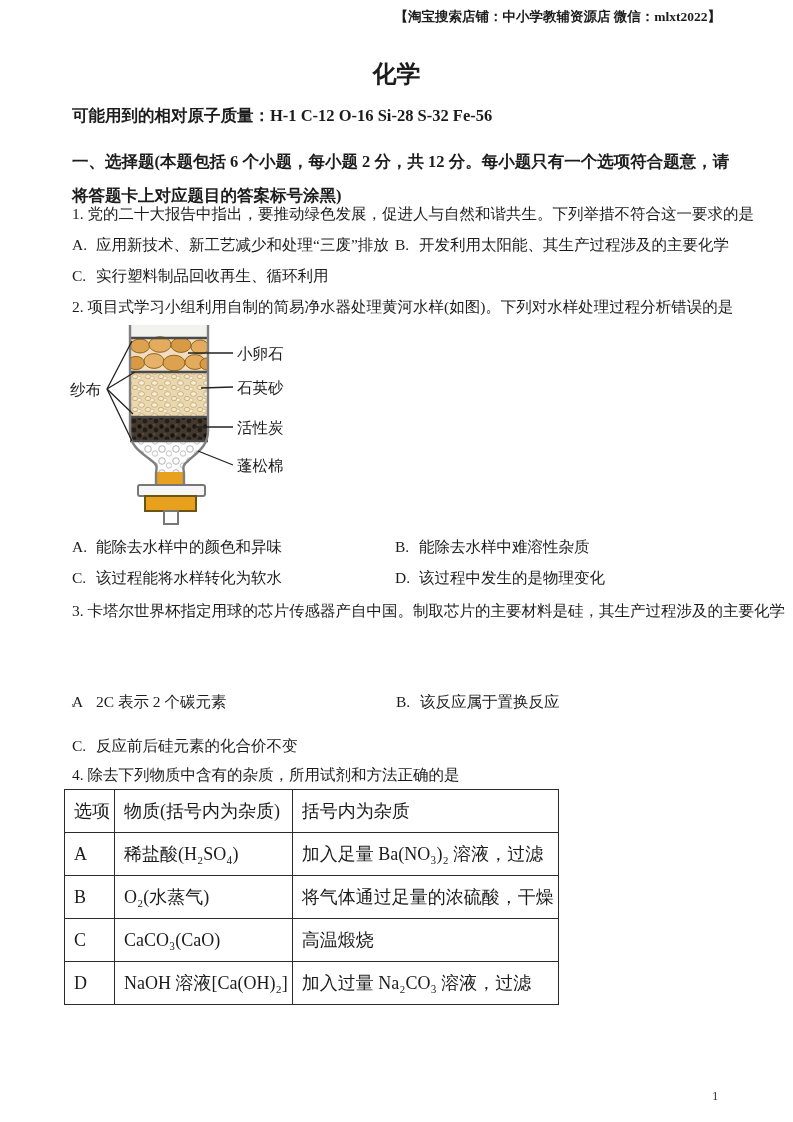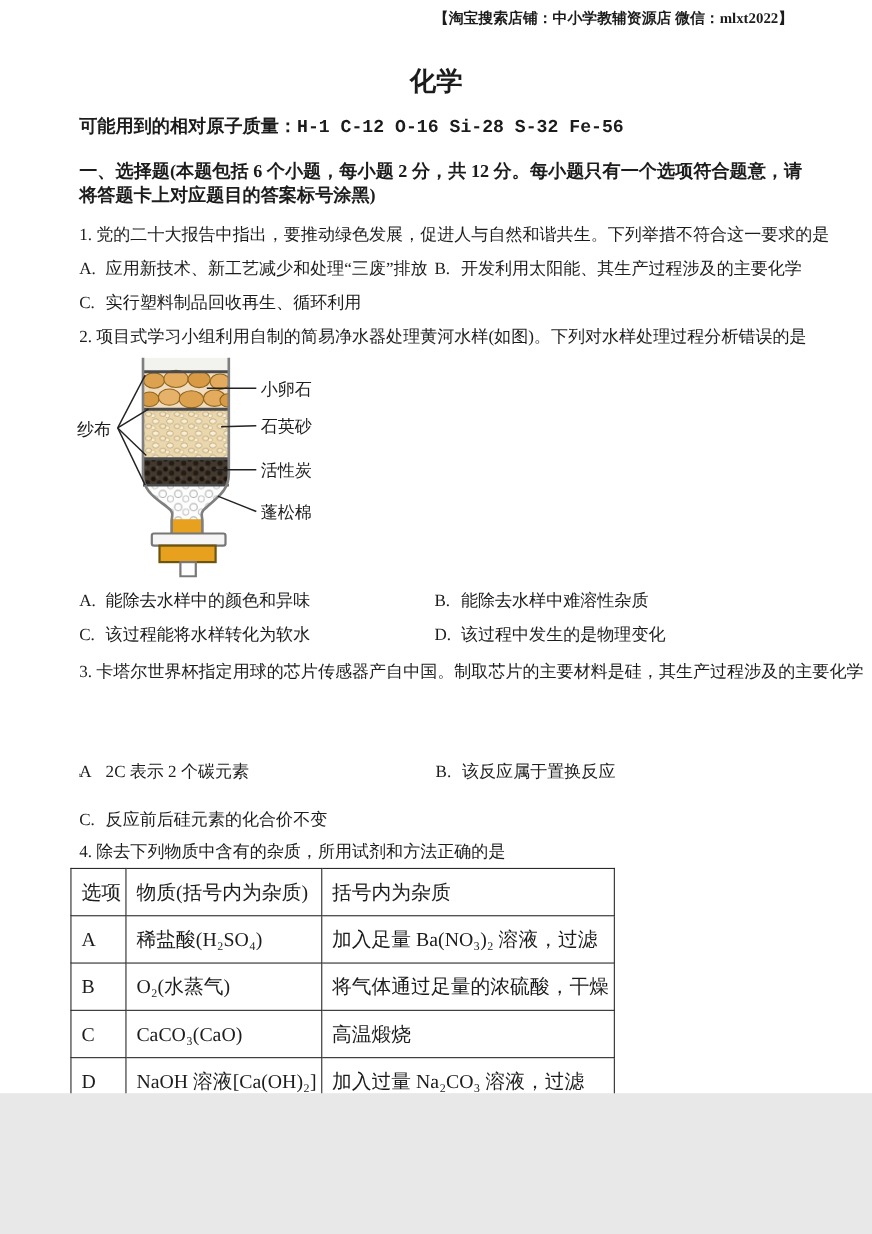--- a/index.html
+++ b/index.html
@@ -1,28 +1,28 @@
 <!DOCTYPE html>
 <html><head>
 <meta charset="utf-8">
 <style>
   html,body { margin:0; padding:0; background:#e8e8e8; }
   .page {
-    position:relative; width:793px; height:994px; margin:0 auto;
+    position:relative; width:793px; height:1122px; margin:0 auto;
     background:#ffffff; overflow:hidden;
     font-family:"Liberation Serif","DejaVu Serif",serif;
     color:#1c1c1c;
   }
   .abs { position:absolute; }
-  .b { font-weight:700;font-family:Liberation Mono, monospace; }
+  .b { font-weight:700; }
   .t15 { font-size:15.5px; line-height:20px; white-space:pre; }
   .t16 { font-size:16.5px; line-height:22px; white-space:pre; }
   .header-note { font-size:13.5px; font-weight:700; white-space:pre; }
   .exam-title { left:0; width:100%; text-align:center; font-size:24px; font-weight:700; }
-  .section-heading { width:664px; font-size:16.5px; font-weight:700; line-height:22px; white-space:normal; }
+  .section-heading { width:664px; font-size:16.5px; font-weight:700; line-height:34px; white-space:normal; }
   .opt { white-space:pre; }
   .opt-label { display:inline-block; min-width:24px; }
   
   .equation { display:flex; align-items:flex-end; font-size:16px; white-space:pre; }
   .cond-stack { display:inline-flex; flex-direction:column; align-items:center; margin:0 3px 3px 4px; }
   .cond-text { font-size:14.5px; line-height:16px; }
   .cond-line { width:46px; height:5px; border-top:1.7px solid #222; border-bottom:1.7px solid #222; margin-top:1px; box-sizing:border-box; }
   .stray-mark { font-size:10px; color:#333; }
   
   table.imp { border-collapse:collapse; table-layout:fixed; font-size:18px;padding-left:42px; }

